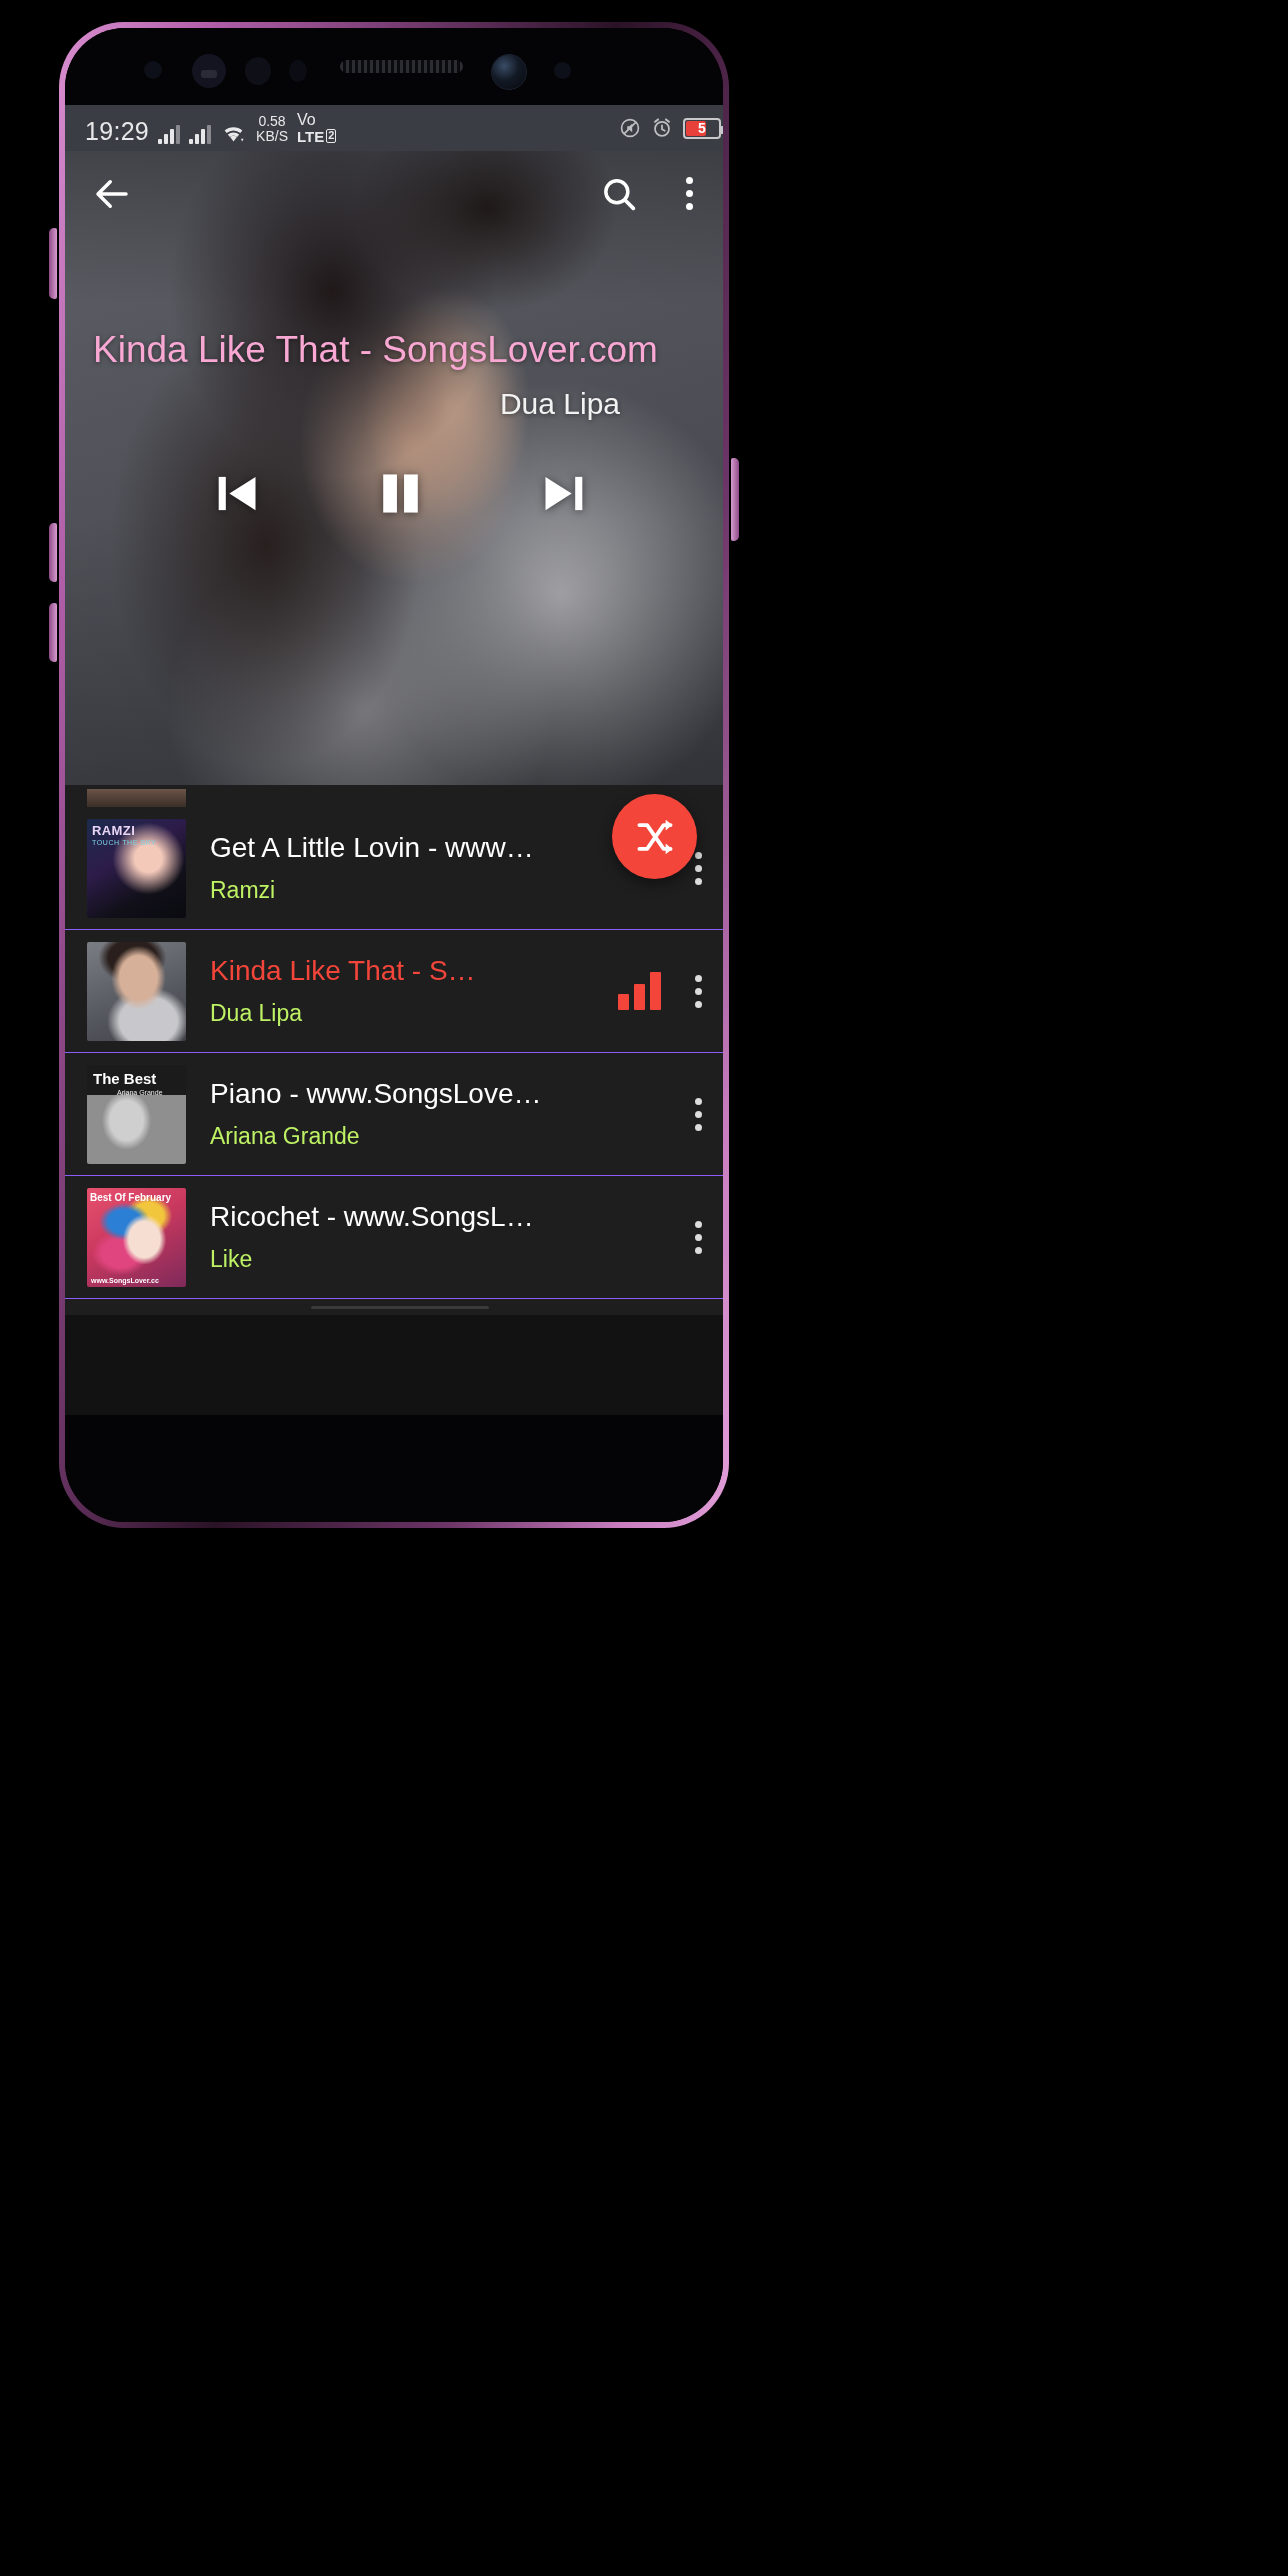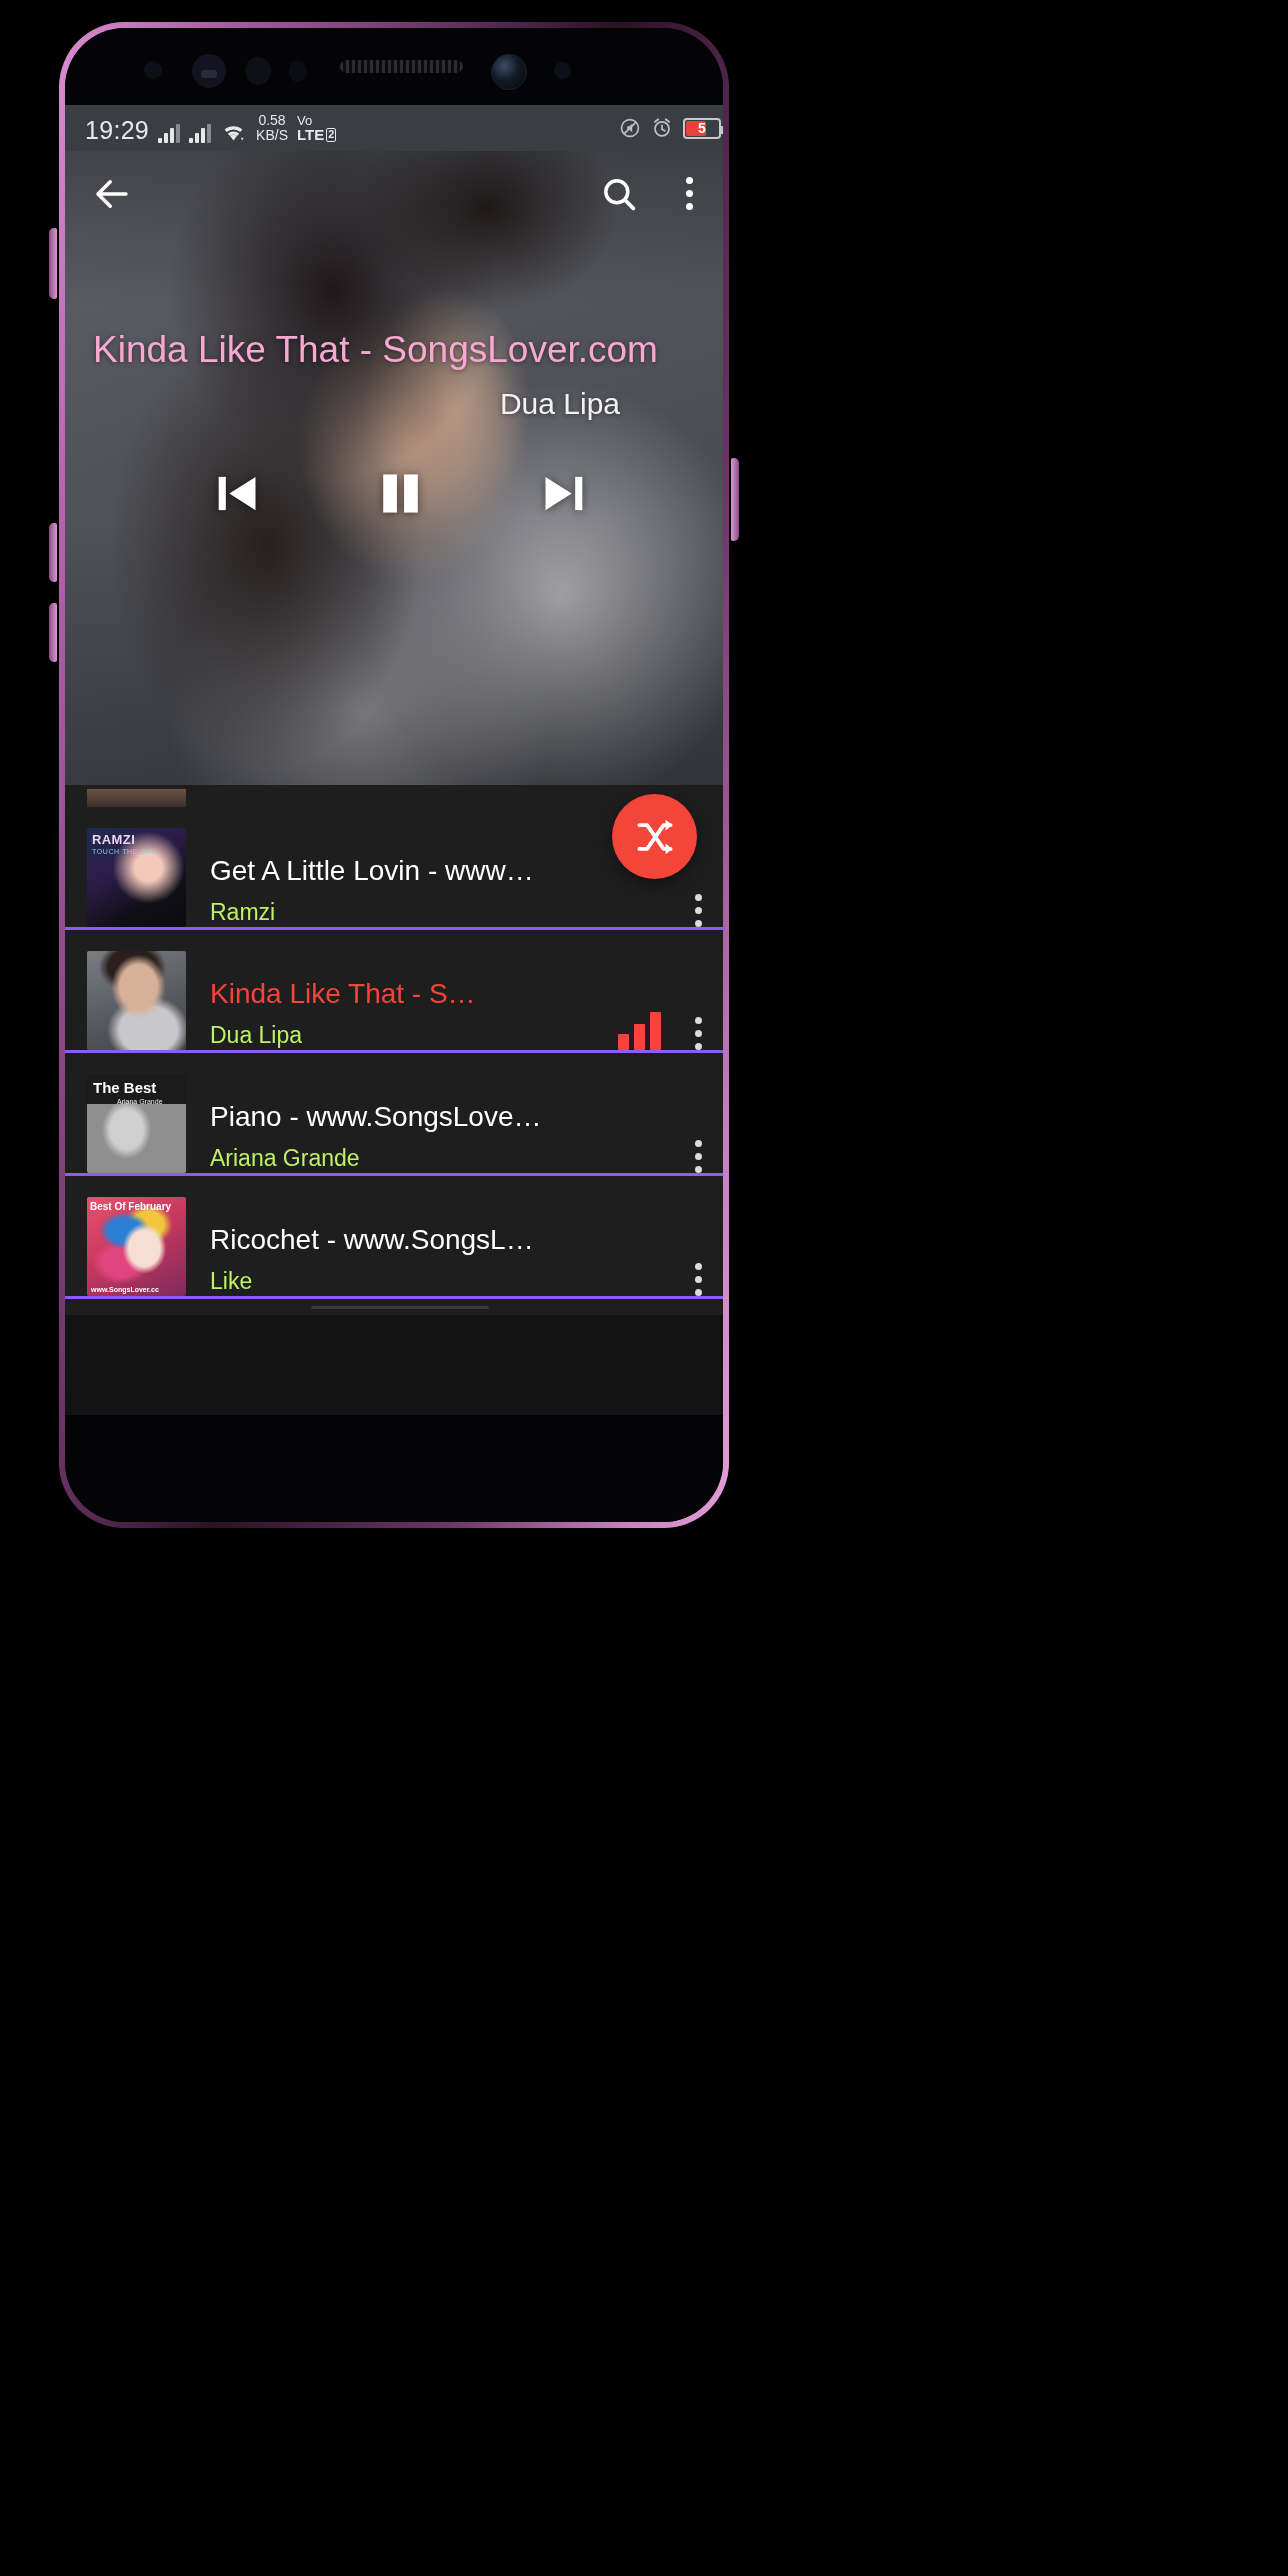--- a/index.html
+++ b/index.html
@@ -93,21 +93,21 @@
   #clock { font-size: 25px; letter-spacing: 0.3px; line-height: 1; }
   .sig { display: flex; align-items: flex-end; gap: 2px; height: 19px; }
   .sig i { display:block; width: 4px; background: #e8e8ea; border-radius: 1px; }
   .sig i:nth-child(1){ height: 5px; }
   .sig i:nth-child(2){ height: 10px; }
   .sig i:nth-child(3){ height: 15px; }
   .sig i:nth-child(4){ height: 19px; opacity:.45; }
   #wifi-icon { width: 27px; height: 21px; position: relative; }
   #net-speed { display:flex; flex-direction:column; align-items:center; line-height:1.05; font-size:14px; }
   #volte { display:flex; flex-direction:column; align-items:flex-start; line-height:1.02; }
-  #volte .vo { font-size: 13px; }
+  #volte .vo { font-size: 16px; }
   #volte .lte { font-size: 15px; font-weight: bold; display:flex; align-items:center; gap:2px;}
   #volte .lte .num {
     font-size: 11px; border: 1.5px solid #e8e8ea; border-radius: 2px;
     padding: 0 1px; line-height: 1.05;
   }
   #status-right { display: flex; align-items: center; gap: 10px; }
   .st-ic { width: 22px; height: 22px; position: relative; opacity: .85; }
   #battery-chip {
     display:flex; align-items:center;
   }
@@ -215,23 +215,23 @@
   #playlist { position: relative; background: #1e1e1e; }
   #peek-row {
     height: 22px; background: #1e1e1e;
     position: relative; overflow: hidden;
   }
   #peek-thumb {
     position:absolute; left:22px; bottom:0; width:99px; height:18px;
     background: linear-gradient(180deg,#6b5347,#3b2f28);
   }
   .track-row {
-    display: flex; align-items: flex-end;
+    display: flex; align-items: center;
     height: 123px; padding: 0 14px 0 22px;
-    border-bottom: 3px solid #8b5cf6;
+    border-bottom: 1px solid #8b5cf6;
     cursor: pointer;
   }
   .thumb {
     width: 99px; height: 99px; flex: 0 0 99px;
     border-radius: 2px; overflow: hidden; position: relative;
     background: #222;
   }
   .t-texts { flex: 1; min-width: 0; padding-left: 24px; }
   .t-title {
     font-size: 28px; color: #fff; white-space: nowrap;

